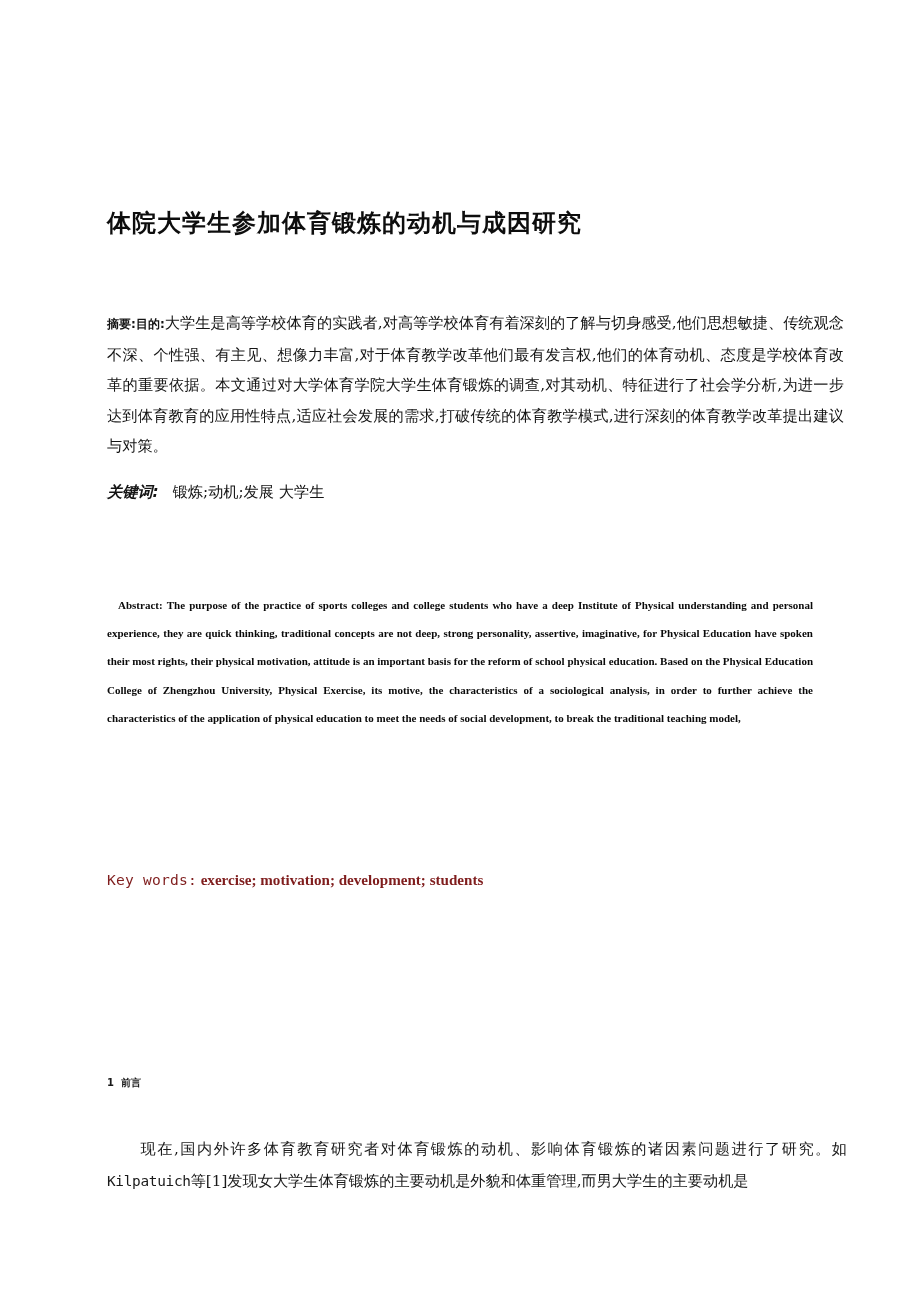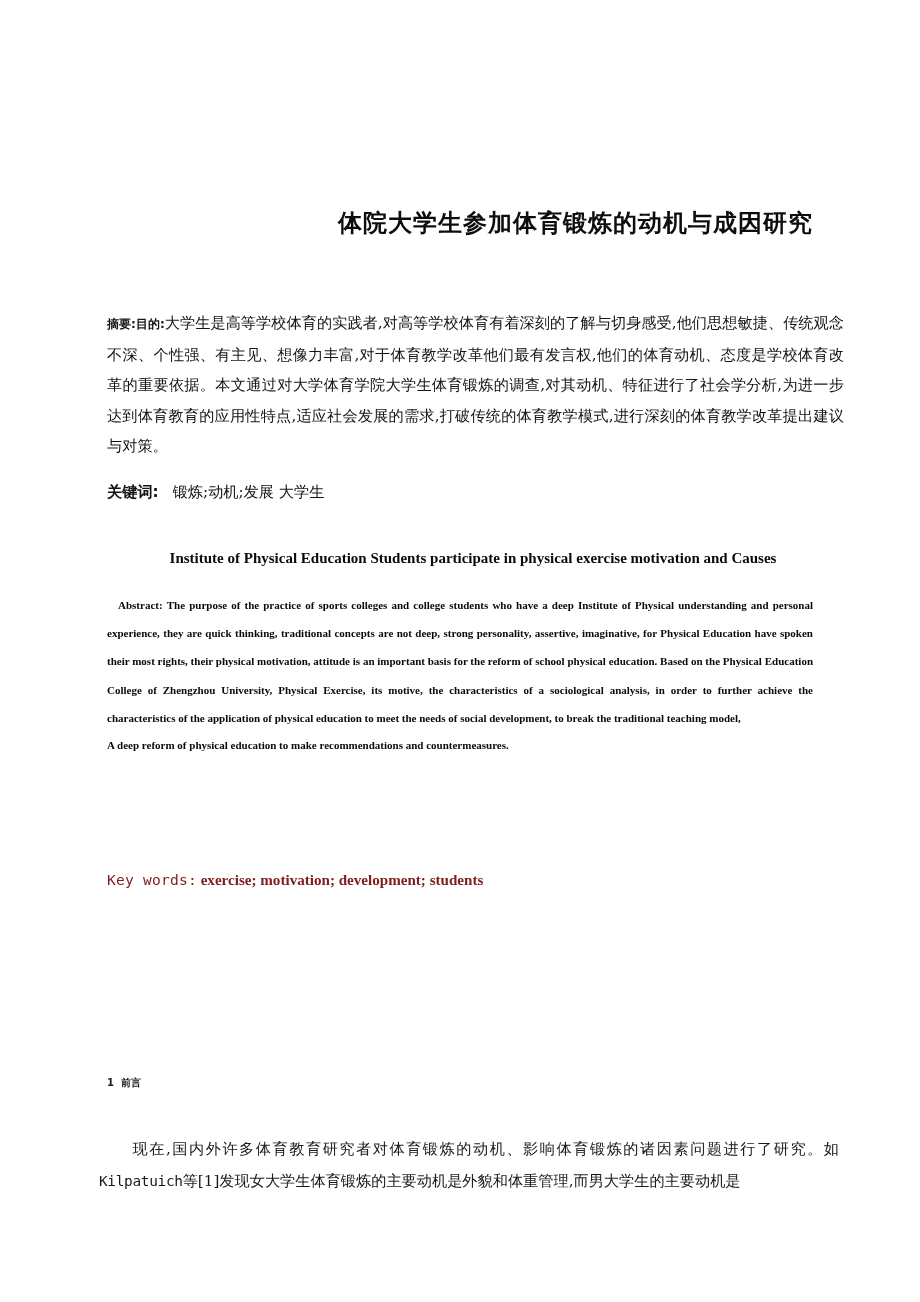--- a/index.html
+++ b/index.html
@@ -25,21 +25,21 @@
     height: 1302px;
     background: #ffffff;
   }
 
   
   .cn-title {
     position: absolute;
     left: 107px;
     top: 190px;
     width: 706px;
-    text-align: right;
+    text-align: left;
     font-family: "DejaVu Sans", "Liberation Sans", sans-serif;
     font-weight: bold;
     font-size: 24px;
     letter-spacing: 1px;
     line-height: 34px;
     color: #0d0d0d;
   }
 
   
   .cn-abstract {
@@ -68,20 +68,21 @@
     top: 478px;
     width: 737px;
     font-family: "DejaVu Serif", "Liberation Serif", serif;
     font-size: 15.2px;
     line-height: 28px;
     color: #141414;
   }
   .cn-keywords .kw-label {
     font-family: "DejaVu Sans", "Liberation Sans", sans-serif;
     font-weight: bold;
+    font-style: italic;
   }
   .cn-keywords .kw-values {
     padding-left: 14px;
   }
 
   
   .en-title {
     position: absolute;
     left: 133px;
     top: 535px;
@@ -148,21 +149,21 @@
     line-height: 26px;
     color: #1a1a1a;
   }
   .section-heading .sec-num {
     padding-right: 7px;
   }
 
   
   .body-para {
     position: absolute;
-    left: 99px;
+    left: 107px;
     top: 1118px;
     width: 740px;
     font-family: "DejaVu Serif", "Liberation Serif", serif;
     font-size: 15.2px;
     line-height: 32px;
     text-align: justify;
     text-justify: inter-ideograph;
     color: #1a1a1a;
   }
   .body-para .para-indent {
@@ -183,25 +184,23 @@
   <h1 class="cn-title">体院大学生参加体育锻炼的动机与成因研究</h1>
 
   <div class="cn-abstract">
     <span class="lead">摘要:目的:</span><span>大学生是高等学校体育的实践者,对高等学校体育有着深刻的了解与切身感受,他们思想敏捷、传统观念不深、个性强、有主见、想像力丰富,对于体育教学改革他们最有发言权,他们的体育动机、态度是学校体育改革的重要依据。本文通过对大学体育学院大学生体育锻炼的调查,对其动机、特征进行了社会学分析,为进一步达到体育教育的应用性特点,适应社会发展的需求,打破传统的体育教学模式,进行深刻的体育教学改革提出建议与对策。</span>
   </div>
 
   <div class="cn-keywords">
     <span class="kw-label">关键词:</span><span class="kw-values">锻炼;动机;发展   大学生</span>
   </div>
 
-  <h2 class="en-title">Institute of Physical Education Students participate in physical exercise motivation and Causes</h2>
 
   <div class="en-abstract">
     <span class="abs-indent"></span><span>Abstract:</span>&nbsp;<span>The purpose of the practice of sports colleges and college students who have a deep Institute of Physical understanding and personal experience, they are quick thinking, traditional concepts are not deep, strong personality, assertive, imaginative, for Physical Education have spoken their most rights, their physical motivation, attitude is an important basis for the reform of school physical education. Based on the Physical Education College of Zhengzhou University, Physical Exercise, its motive, the characteristics of a sociological analysis, in order to further achieve the characteristics of the application of physical education to meet the needs of social development, to break the traditional teaching model,</span>
-    <span class="tail-line">A deep reform of physical education to make recommendations and countermeasures.</span>
   </div>
 
   <div class="en-keywords">
     <span class="kw-mono">Key words:</span>&nbsp;<span>exercise; motivation; development; students</span>
   </div>
 
   <h3 class="section-heading">
     <span class="sec-num">1</span><span>前言</span>
   </h3>
 

